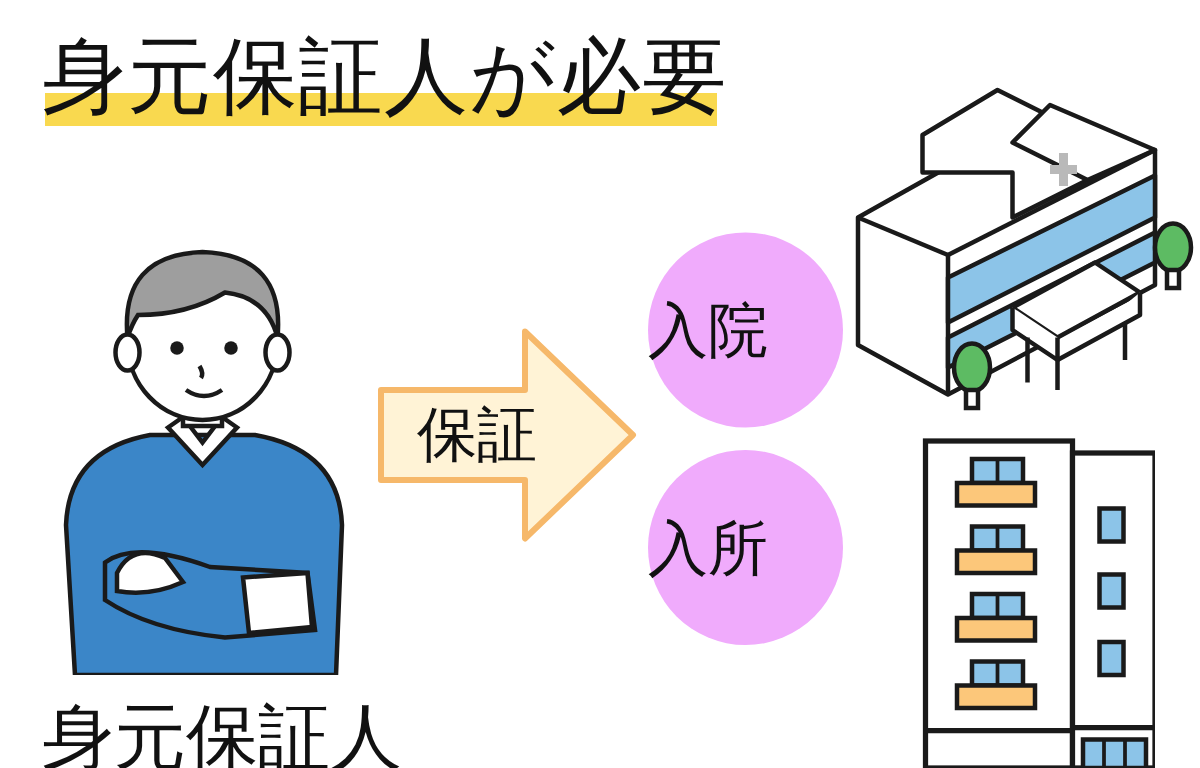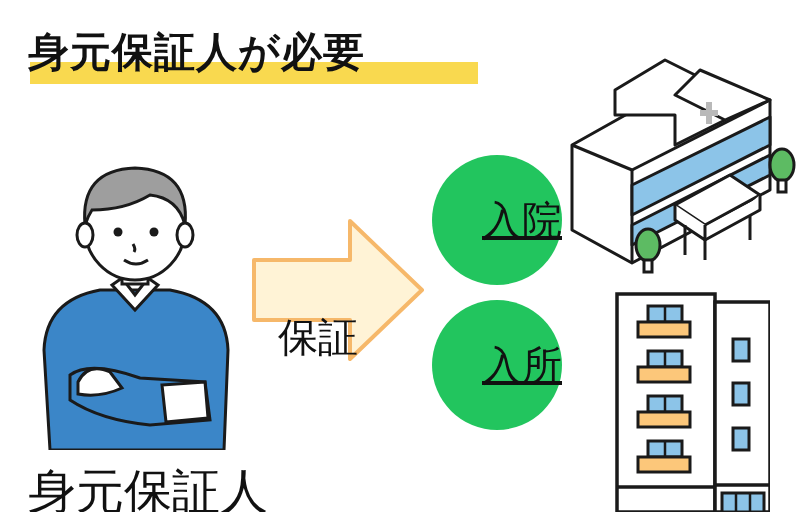--- a/index.html
+++ b/index.html
@@ -1,26 +1,26 @@
 <!DOCTYPE html>
 <html><head>
 <meta charset="utf-8">
 <style>
   html, body { margin: 0; padding: 0; }
   body { width: 800px; height: 512px; background: #ffffff; position: relative; overflow: hidden;
          font-family: "DejaVu Sans", "Liberation Sans", sans-serif; }
   .title-wrap { position: absolute; left: 28px; top: 22px; }
   .title-highlight { position: absolute; left: 2px; top: 40px; width: 448px; height: 22px; background: #f9d94f; }
-  .title { position: relative; font-size: 41px; font-weight: bold; color: #111; letter-spacing: 1px; white-space: nowrap; line-height: 60px; }
+  .title { position: relative; font-size: 56px; font-weight: normal; color: #111; letter-spacing: 1px; white-space: nowrap; line-height: 60px; }
   .person { position: absolute; left: 30px; top: 150px; width: 210px; height: 300px; }
   .person-label { position: absolute; left: 28px; top: 460px; font-size: 48px; color: #111; white-space: nowrap; }
   .arrow { position: absolute; left: 250px; top: 215px; width: 180px; height: 150px; }
-  .arrow-label { position: absolute; left: 278px; top: 262px; font-size: 40px; color: #111; white-space: nowrap; margin-top: 48px; }
-  .circle { position: absolute; width: 130px; height: 130px; border-radius: 50%; background: #22c55e;
-            display: flex; align-items: center; justify-content: flex-end; font-size: 40px; color: #111; text-decoration: underline; }
+  .arrow-label { position: absolute; left: 278px; top: 262px; font-size: 40px; color: #111; white-space: nowrap; }
+  .circle { position: absolute; width: 130px; height: 130px; border-radius: 50%; background: #f0abfc;
+            display: flex; align-items: center; justify-content: flex-start; font-size: 40px; color: #111; }
   .c1 { left: 432px; top: 155px; }
   .c2 { left: 432px; top: 300px; }
   .hospital { position: absolute; left: 560px; top: 45px; width: 240px; height: 230px; }
   .apartment { position: absolute; left: 600px; top: 280px; width: 170px; height: 232px; }
 </style>
 </head>
 <body>
 
 <div class="title-wrap">
   <div class="title-highlight"></div>

